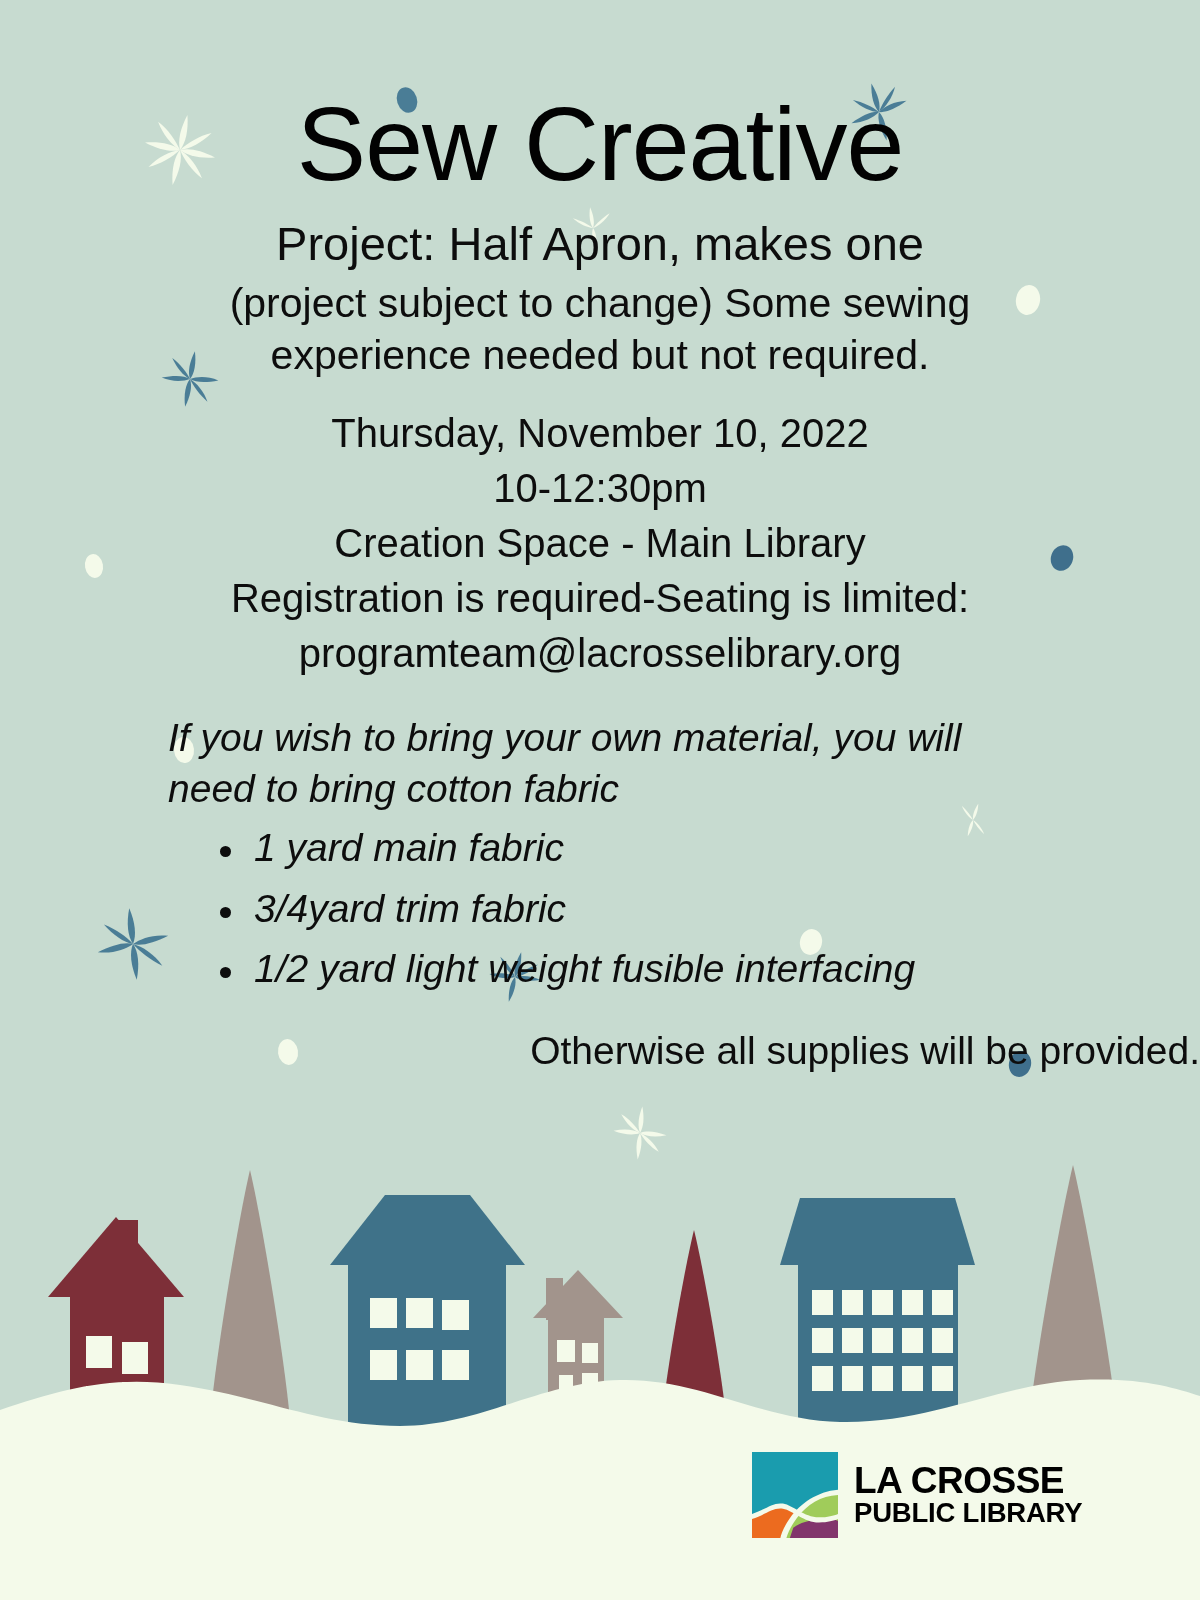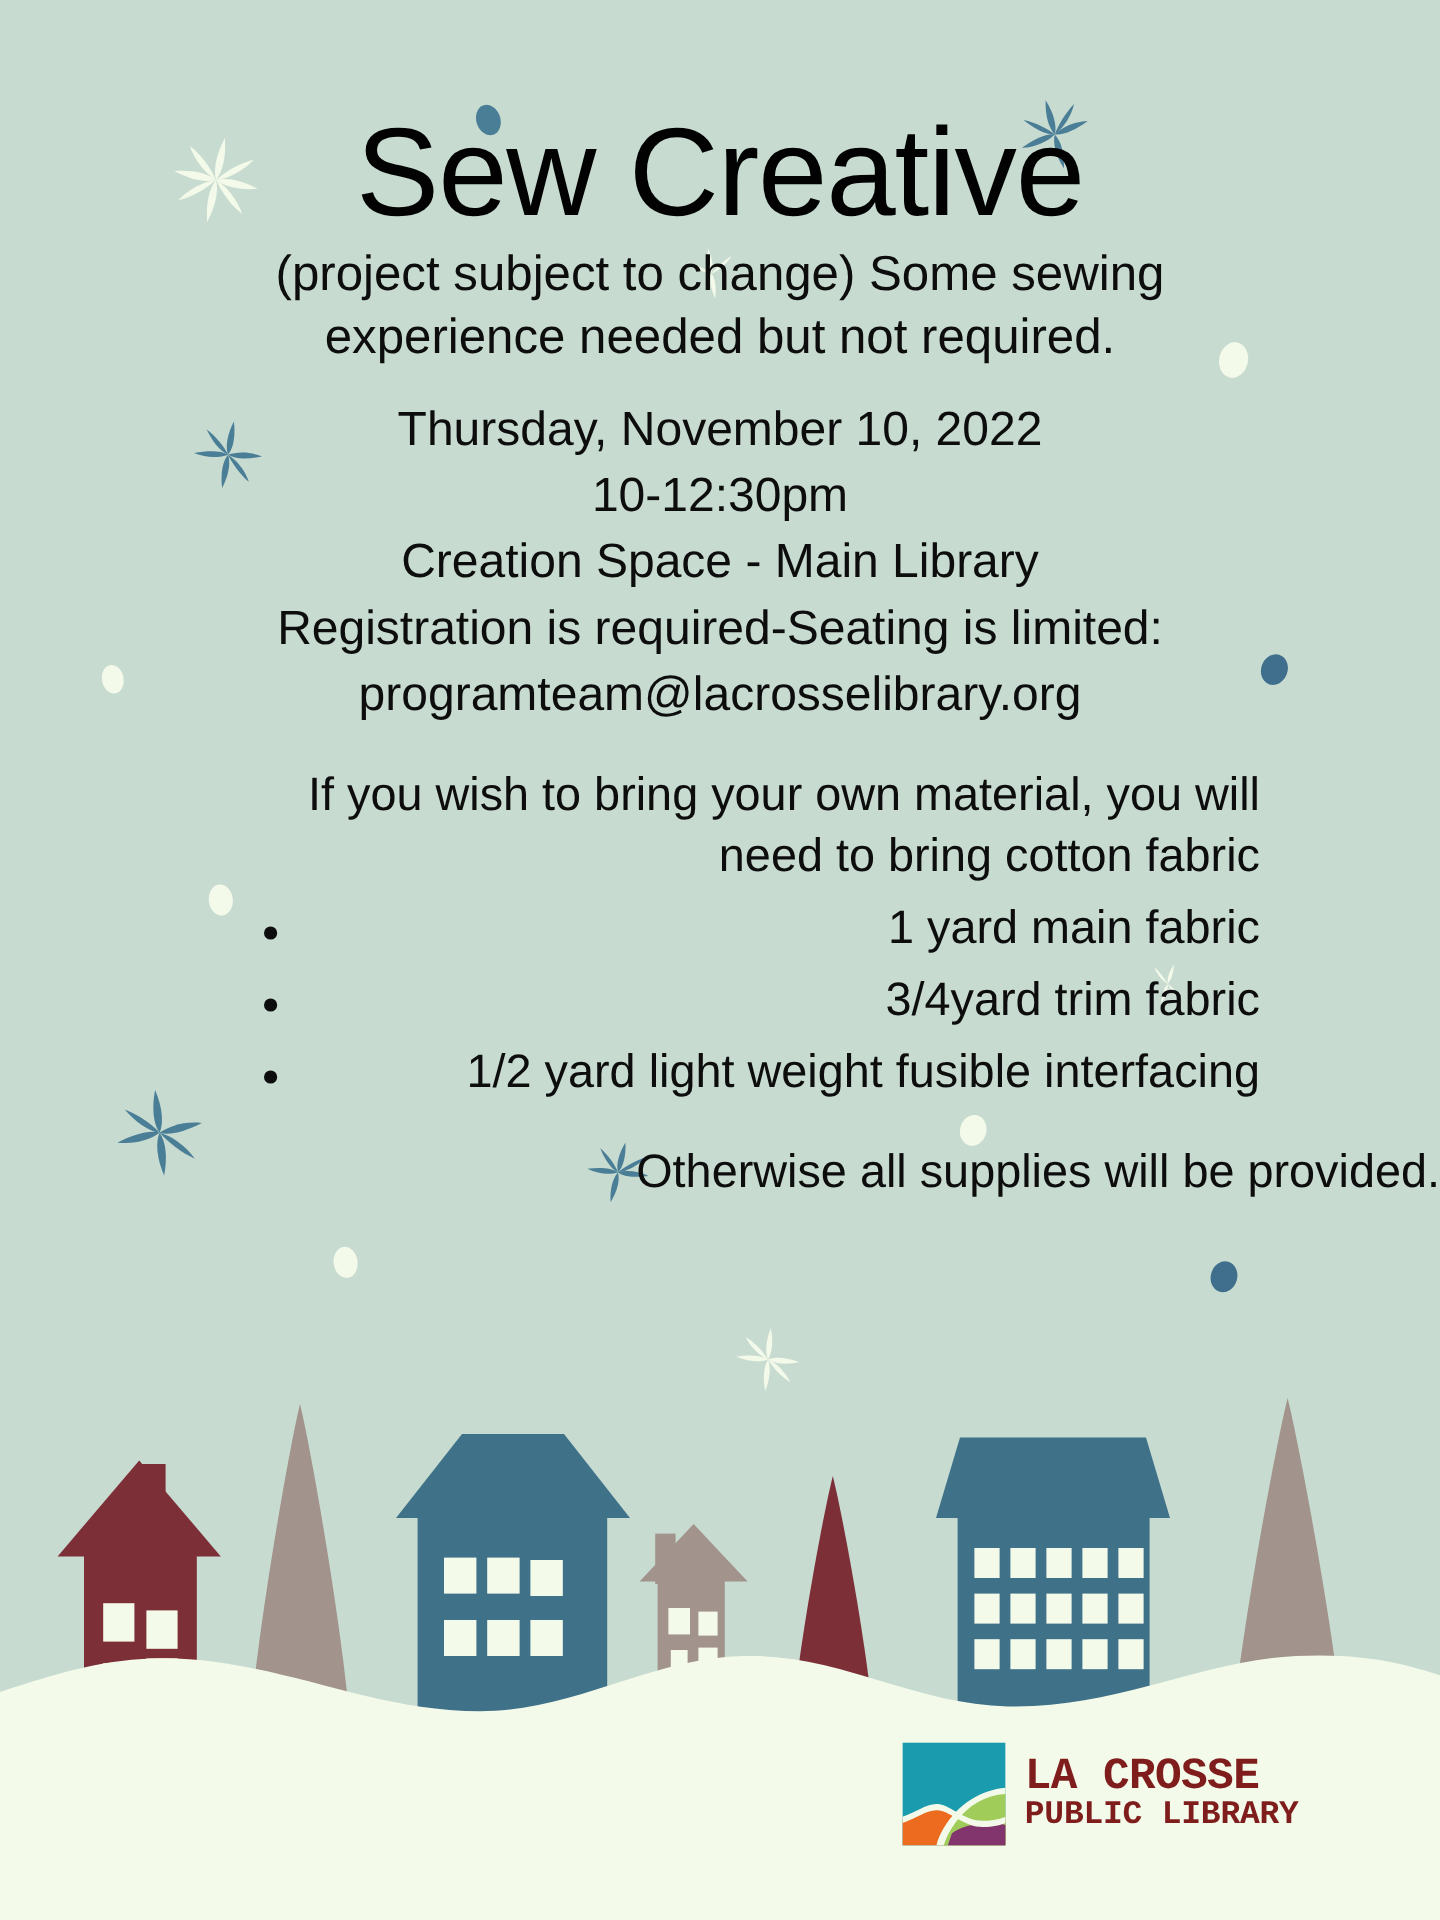--- a/index.html
+++ b/index.html
@@ -74,26 +74,27 @@
     margin: 24px 0 0 0;
     font-size: 40px;
     line-height: 1.38;
     font-weight: 400;
   }
   .when-block div { margin: 0; }
 
   .material-block {
     width: 900px;
     margin: 30px auto 0 auto;
-    text-align: right;
+    text-align: left;
     font-size: 39px;
     line-height: 1.32;
     font-weight: 400;
     padding-left: 18px;
     box-sizing: border-box;
+    font-style: italic;
   }
 
   .bullets {
     list-style: none;
     margin: 8px 0 0 0;
     padding: 0 0 0 48px;
   }
   .bullets li {
     position: relative;
     padding-left: 38px;
@@ -129,22 +130,22 @@
     z-index: 6;
   }
   .logo-mark {
     width: 86px;
     height: 86px;
     display: block;
   }
   .logo-text {
     margin-left: 16px;
     line-height: 0.94;
-    color: #7f1d1d;
-    font-family: Liberation Mono, monospace;
+    color: #000000;
+    font-family: Liberation Sans, sans-serif;
   }
   .logo-line1 {
     font-size: 37px;
     font-weight: bold;
     letter-spacing: -0.5px;
     display: block;
   }
   .logo-line2 {
     font-size: 27.5px;
     font-weight: bold;
@@ -314,20 +315,21 @@
         <rect x="932" y="206" width="21" height="25"></rect>
       </g>
     </g>
 
     <path d="M0,250 C60,230 110,215 180,225 C260,236 320,266 400,266 C480,266 540,222 620,220 C700,218 760,260 840,262 C930,264 1000,224 1080,220 C1140,217 1175,228 1200,236 L1200,440 L0,440 Z" fill="#f4faea"></path>
   </svg>
 
   <div class="content">
     <h1 class="title">Sew Creative</h1>
 
+    <p class="subtitle-1">Project: Half Apron, makes one</p>
     <p class="subtitle-2">(project subject to change) Some sewing experience needed but not required.</p>
 
     <div class="when-block">
       <div>Thursday, November 10, 2022</div>
       <div>10-12:30pm</div>
       <div>Creation Space - Main Library</div>
       <div>Registration is required-Seating is limited:</div>
       <div>programteam@lacrosselibrary.org</div>
     </div>
 

